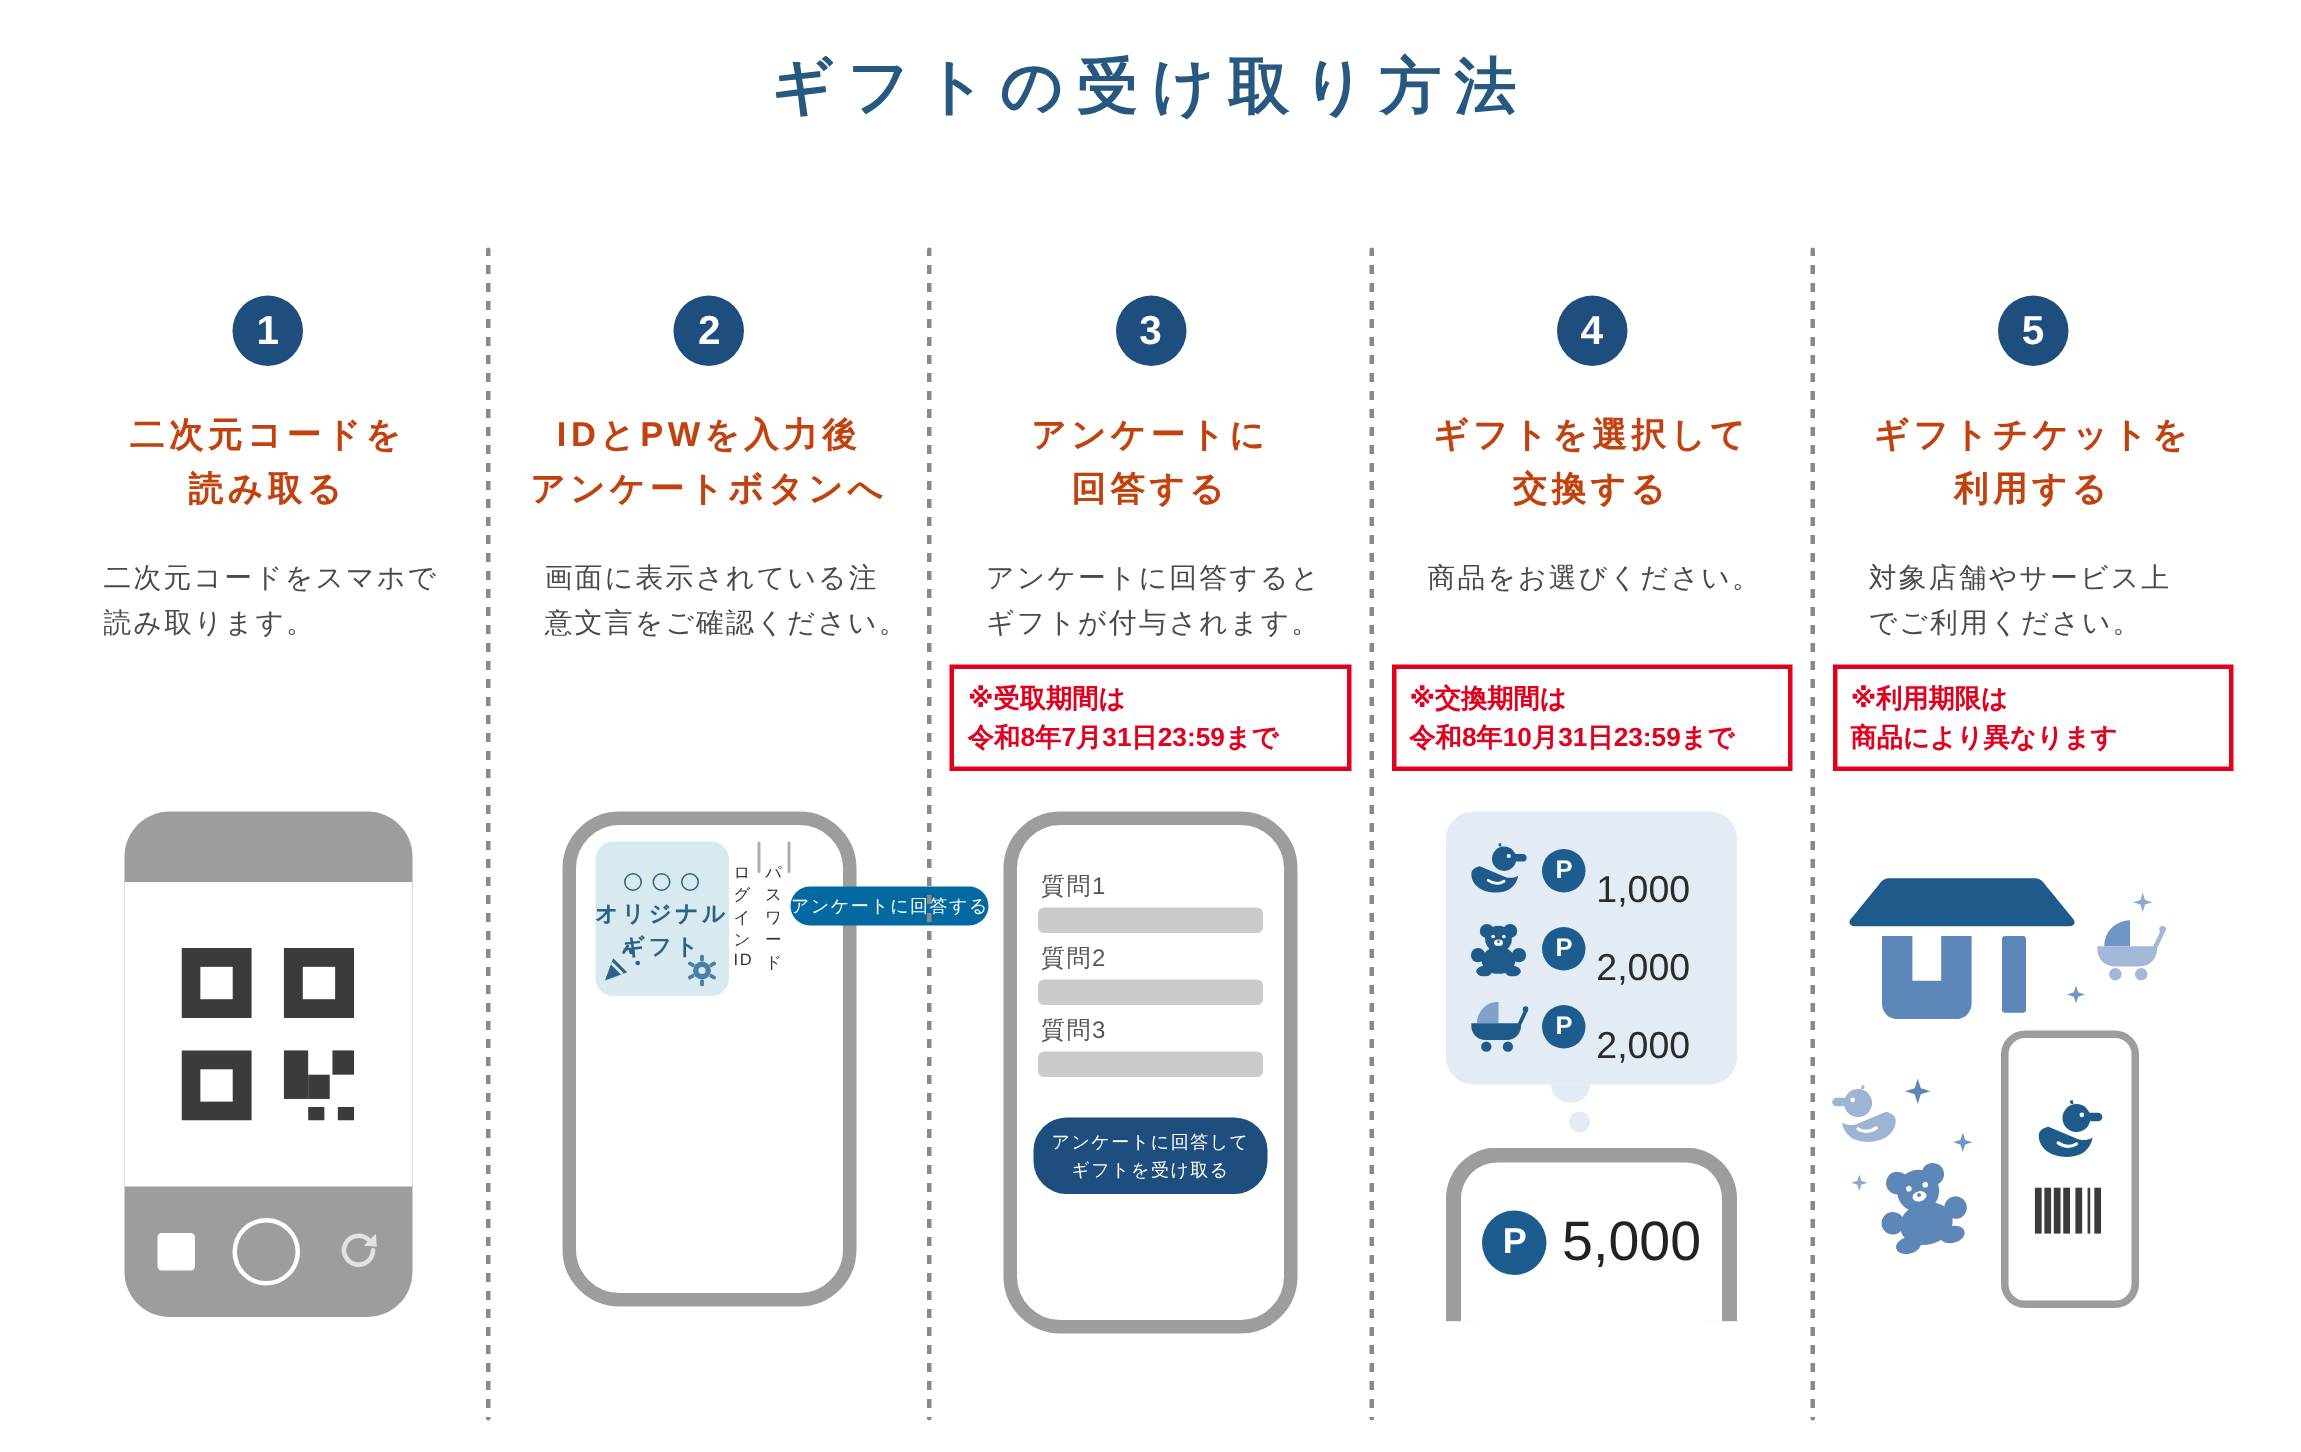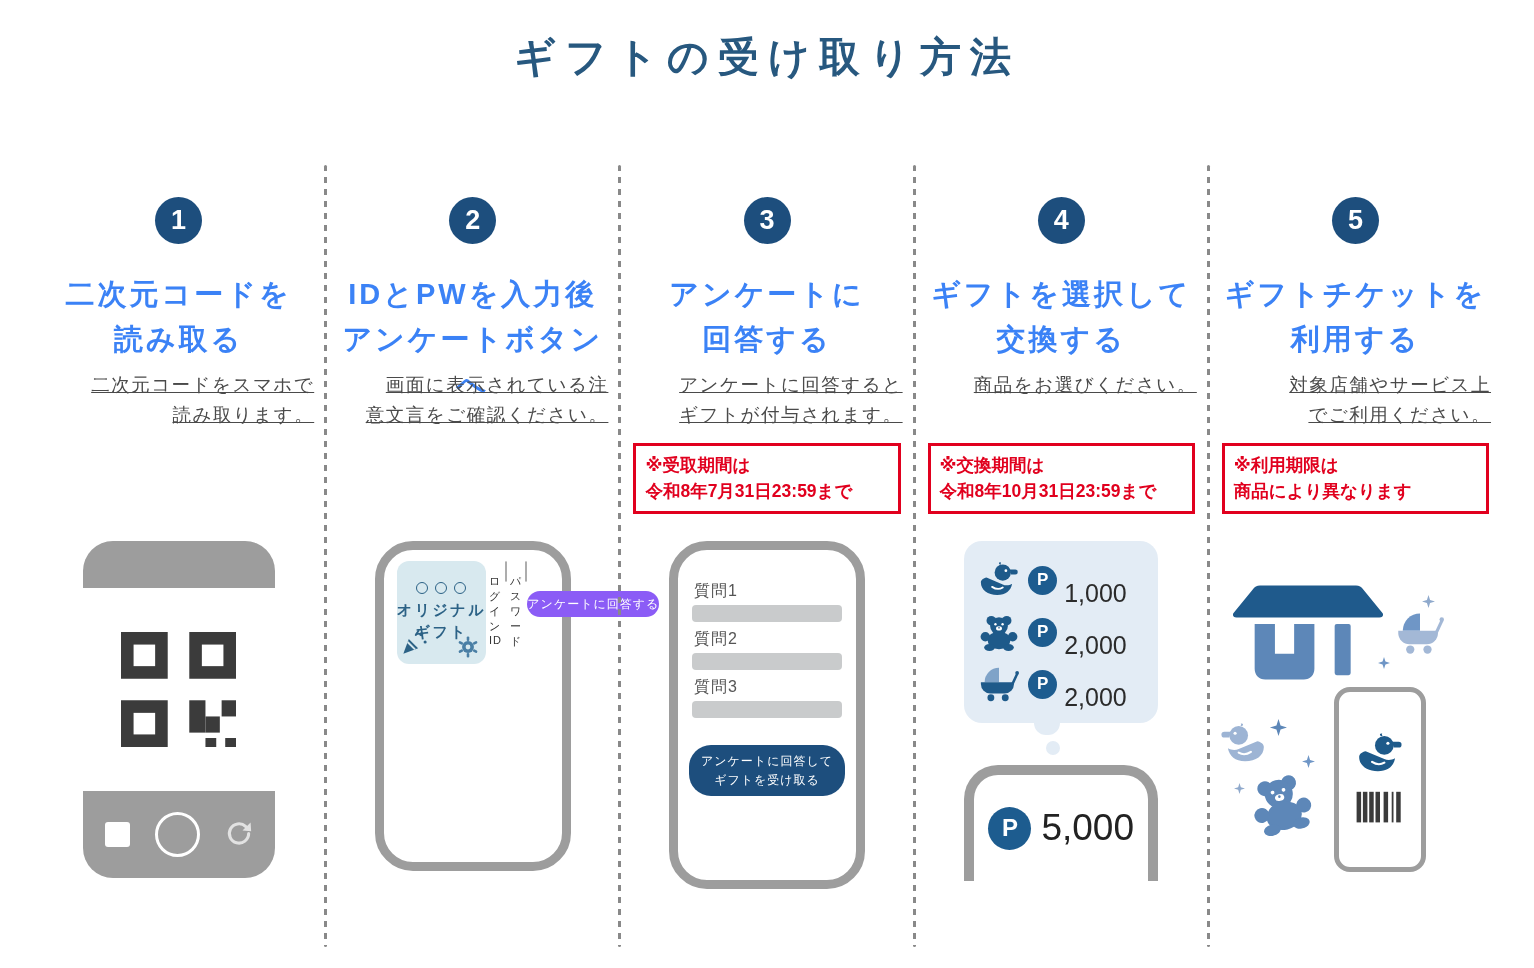--- a/index.html
+++ b/index.html
@@ -16,28 +16,28 @@
     width:3px; flex:none; border-radius:2px;
     background-image:repeating-linear-gradient(to bottom,#898989 0px,#898989 6px,transparent 6px,transparent 12px);
   }
   .col { flex:1; min-width:0; display:flex; flex-direction:column; align-items:center; }
   .badge-num {
     margin-top:32px; width:47px; height:47px; flex:none; border-radius:50%;
     background:#1d4e7d; color:#fff; font-size:27px; font-weight:bold;
     display:flex; align-items:center; justify-content:center;
   }
   .step-title {
-    margin:28px 0 0; height:72px; font-size:29px; font-weight:bold; color:#3b82f6;
+    margin:28px 0 0; height:72px; font-size:23px; font-weight:bold; color:#c2410c;
     letter-spacing:3px; line-height:1.55; text-align:center;
   }
   .line { display:block; }
   .step-desc {
     margin:26px 0 0; height:64px; width:100%; box-sizing:border-box;
     padding:0 10px 0 36px; font-size:18.5px; color:#4a4a4a;
-    letter-spacing:1.5px; line-height:1.6; text-align:right;text-decoration:underline;
+    letter-spacing:1.5px; line-height:1.6; text-align:left;
   }
   .notice-slot { margin-top:9px; height:86px; width:100%; box-sizing:border-box; padding:0 12px; display:flex; }
   .notice {
     border:3px solid #e1001e; box-sizing:border-box; width:100%; align-self:flex-start;
     padding:6px 9px; color:#e1001e; font-weight:bold; font-size:17.5px; line-height:1.5; text-align:left;
   }
   .notice .line { white-space:nowrap; }
   .illus { margin-top:12px; flex:1; width:100%; display:flex; justify-content:center; align-items:flex-start; }
 
   
@@ -53,21 +53,21 @@
   
   .phone-login { width:196px; height:330px; box-sizing:border-box; background:#fff; border:9px solid #9d9d9d; border-radius:38px; padding:11px 13px 0; display:flex; flex-direction:row; }
   .login-hero { position:relative; height:103px; flex:none; background:#d8e9ef; border-radius:12px; display:flex; flex-direction:column; align-items:center; justify-content:center; }
   .hero-dots { display:flex; gap:7px; margin-bottom:5px; }
   .hero-dots span { width:12px; height:12px; box-sizing:border-box; border:1.7px solid #2c6286; border-radius:50%; }
   .hero-line { font-size:15px; font-weight:bold; color:#2c6286; letter-spacing:2.5px; line-height:1.5; }
   .popper-svg { position:absolute; left:4px; bottom:8px; width:28px; height:28px; color:#2c6286; }
   .gear-svg { position:absolute; right:7px; bottom:6px; width:22px; height:22px; color:#4a7fa5; }
   .field-label { margin:13px 3px 3px; font-size:11px; color:#333; letter-spacing:1px; text-align:left; }
   .field-input { height:19px; flex:none; border:1.5px solid #adadad; border-radius:10px; background:#fff; }
-  .login-btn { margin-top:30px; height:26px; flex:none; border-radius:14px; background:#8b5cf6; color:#fff; font-size:12px; letter-spacing:1px; display:flex; align-items:center; justify-content:center; cursor:pointer; }
+  .login-btn { margin-top:30px; height:26px; flex:none; border-radius:14px; background:#0369a1; color:#fff; font-size:12px; letter-spacing:1px; display:flex; align-items:center; justify-content:center; cursor:pointer; }
 
   
   .phone-survey { width:196px; height:348px; box-sizing:border-box; background:#fff; border:9px solid #9d9d9d; border-radius:38px; padding:24px 14px 0; display:flex; flex-direction:column; }
   .q-label { margin:7px 2px 3px; font-size:16px; color:#555; letter-spacing:1px; text-align:left; }
   .q-bar { height:17px; flex:none; background:#c9cbcc; border-radius:4px; }
   .survey-btn { margin-top:27px; align-self:center; width:156px; border-radius:22px; background:#1d4e7d; color:#fff; font-size:12px; letter-spacing:1px; line-height:1.55; padding:7px 0; text-align:center; cursor:pointer; }
 
   
   .gift-stack { display:flex; flex-direction:column; align-items:center; }
   .bubble { width:194px; box-sizing:border-box; background:#e3ecf5; border-radius:18px; padding:13px 15px; }

